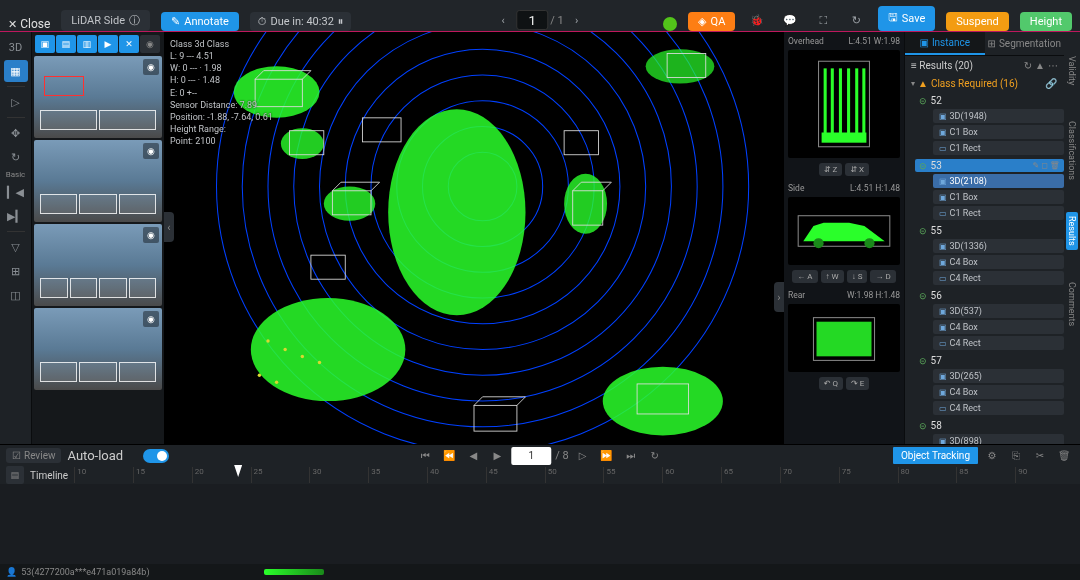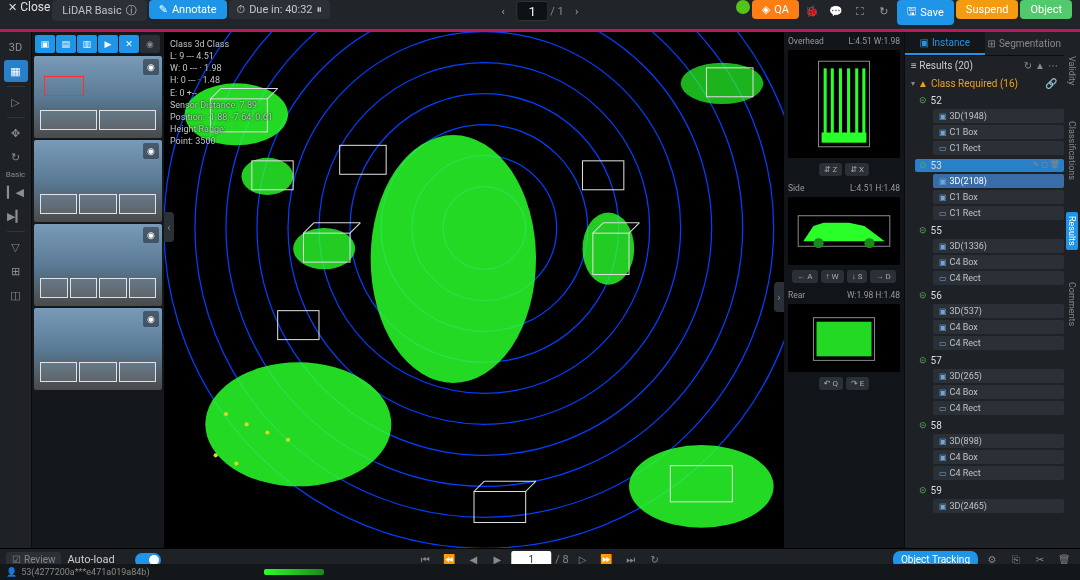--- a/index.html
+++ b/index.html
@@ -1,32 +1,32 @@
 <!DOCTYPE html>
 <html><head>
 <meta charset="utf-8">
 <style>
 *{box-sizing:border-box;margin:0;padding:0;font-family:-apple-system,BlinkMacSystemFont,'Segoe UI',Roboto,sans-serif;}
 body{width:1080px;height:580px;background:#1a1d21;color:#c5c8cc;font-size:11px;overflow:hidden;position:relative;}
-.topbar{height:32px;background:#212529;display:flex;align-items:flex-start;padding:0 8px;gap:2px;border-bottom:3px solid #be185d;}
+.topbar{height:32px;background:#212529;display:flex;align-items:flex-end;padding:0 8px;gap:11px;border-bottom:1px solid #be185d;}
 .close-btn{display:flex;align-items:center;gap:3px;color:#e0e0e0;cursor:pointer;font-size:12px;}
 .close-btn::before{content:"✕";font-size:11px;}
 .pill{padding:3px 10px;border-radius:4px;background:#2b3036;color:#c0c3c7;font-size:11px;display:flex;align-items:center;gap:4px;cursor:pointer;}
 .pill.blue{background:#1f95e8;color:#fff;}
 .pill.orange{background:#f39c12;color:#fff;}
 .pill.green{background:#52c96c;color:#fff;}
 .pill.bright-orange{background:#fd7e14;color:#fff;}
 .clock{background:#2b3036;padding:3px 8px;border-radius:4px;display:flex;align-items:center;gap:4px;}
 .spacer{flex:1;}
 .pagenav{display:flex;align-items:center;gap:2px;position:absolute;left:50%;transform:translateX(-50%);}
 .page-input{width:32px;height:20px;background:#0f1214;border:1px solid #333;color:#eee;text-align:center;border-radius:3px;}
 .icon-btn{width:22px;height:22px;display:flex;align-items:center;justify-content:center;color:#a0a5aa;cursor:pointer;border-radius:3px;}
 .green-dot{width:14px;height:14px;background:#52c41a;border-radius:50%;}
 
-.main{display:flex;height:516px;}
+.main{display:flex;height:412px;}
 .toolrail{width:32px;background:#1e2226;display:flex;flex-direction:column;align-items:center;padding:4px 0;gap:2px;border-right:1px solid #0a0c0e;}
 .rail-btn{width:24px;height:22px;display:flex;align-items:center;justify-content:center;color:#8a8f94;cursor:pointer;border-radius:3px;font-size:11px;}
 .rail-btn.active{background:#2a7fc9;color:#fff;}
 .rail-separator{width:18px;height:1px;background:#333;margin:2px 0;}
 .rail-label{font-size:8px;color:#888;}
 
 .thumbcol{width:132px;background:#15181b;padding:2px;display:flex;flex-direction:column;gap:2px;position:relative;}
 .thumb-toolbar{display:flex;gap:1px;padding:1px;}
 .thumb-tb-btn{width:20px;height:18px;background:#1f95e8;border-radius:2px;display:flex;align-items:center;justify-content:center;font-size:9px;color:#fff;cursor:pointer;}
 .thumb-tb-btn.dark{background:#2b3036;color:#888;}
@@ -57,39 +57,39 @@
 .res-tab{flex:1;display:flex;align-items:center;justify-content:center;gap:3px;color:#888;cursor:pointer;font-size:10px;}
 .res-tab.active{background:#141719;color:#1f95e8;border-bottom:2px solid #1f95e8;}
 .res-header{display:flex;align-items:center;justify-content:space-between;padding:4px 6px;color:#ccc;}
 .res-header-icons{display:flex;gap:3px;color:#888;}
 .res-header-icons span{cursor:pointer;font-size:10px;}
 .res-group{padding:3px 6px;display:flex;align-items:center;gap:3px;color:#f0a020;font-size:10px;cursor:pointer;}
 .res-group::before{content:"▾";color:#888;font-size:8px;}
 .res-group .warn-icon{color:#f0a020;}
 .res-list{overflow-y:auto;flex:1;}
 .res-item{padding:2px 0 2px 14px;}
-.res-item-head{display:flex;gap:4px;color:#ddd;padding:1px 0;cursor:pointer;}
+.res-item-head{display:flex;align-items:center;gap:4px;color:#ddd;padding:1px 0;cursor:pointer;}
 .res-item-head::before{content:"⊝";color:#5aa85a;font-size:9px;}
 .res-item-head.selected{background:#2a7fc9;border-radius:2px;padding-left:4px;margin-left:-4px;}
 .res-item-head .mini-icons{margin-left:auto;display:flex;gap:2px;color:#888;font-size:8px;padding-right:4px;}
 .res-sub{margin-left:14px;padding:2px 6px;background:#2b3036;border-radius:2px;margin-top:2px;color:#bfc3c8;font-size:9px;display:flex;align-items:center;gap:3px;cursor:pointer;}
 .res-sub.highlight{background:#3a6da8;color:#fff;}
 .res-sub::before{content:"▣";font-size:8px;color:#6fa8dc;}
 .res-sub.rect::before{content:"▭";}
 
 .bottombar{height:40px;background:#1e2226;display:flex;flex-direction:column;border-top:1px solid #000;}
 .transport{height:22px;display:flex;align-items:center;padding:0 6px;gap:6px;}
 .review-chip{padding:2px 6px;background:#2b3036;border-radius:3px;font-size:10px;color:#888;display:flex;align-items:center;gap:3px;}
-.autoload{display:flex;align-items:flex-start;gap:20px;font-size:11px;color:#ccc;}
+.autoload{display:flex;align-items:flex-end;gap:20px;font-size:13px;color:#ccc;}
 .toggle{width:26px;height:14px;background:#1f95e8;border-radius:7px;position:relative;cursor:pointer;}
 .toggle::after{content:"";position:absolute;right:2px;top:2px;width:10px;height:10px;background:#fff;border-radius:50%;}
 .transport-center{position:absolute;left:50%;transform:translateX(-50%);display:flex;align-items:center;gap:4px;}
 .tbtn{width:20px;height:18px;display:flex;align-items:center;justify-content:center;color:#888;cursor:pointer;font-size:10px;}
 .frame-field{width:40px;height:18px;background:#fff;border:none;text-align:center;border-radius:2px;font-size:10px;color:#333;}
-.object-tracking{background:#1f95e8;color:#fff;padding:3px 8px;border-radius:7px;font-size:10px;cursor:pointer;}
+.object-tracking{background:#1f95e8;color:#fff;padding:3px 8px;border-radius:1px;font-size:10px;cursor:pointer;}
 .transport-right{margin-left:auto;display:flex;align-items:center;gap:4px;}
 
 .timeline{flex:1;display:flex;align-items:center;padding:0 6px;gap:6px;position:relative;}
 .tl-icon{width:18px;height:18px;background:#2b3036;border-radius:2px;display:flex;align-items:center;justify-content:center;color:#888;cursor:pointer;font-size:9px;}
 .tl-label{font-size:10px;color:#ccc;}
 .tl-track{flex:1;height:16px;position:relative;}
 .tl-ticks{position:absolute;inset:0;display:flex;}
 .tl-tick{flex:1;border-left:1px solid #333;font-size:8px;color:#666;padding-left:2px;}
 .tl-cursor{position:absolute;top:-2px;left:16%;width:8px;height:12px;background:#fff;clip-path:polygon(50% 100%,0 0,100% 0);}
 
@@ -101,41 +101,41 @@
 .box3d{fill:none;stroke:#ddd;stroke-width:1;}
 </style>
 </head>
 <body>
 
 <div class="topbar">
   <div class="close-btn">
       <span>Close</span>
     </div>
   <div class="pill">
-      <span>LiDAR Basic</span>
+      <span>LiDAR Side</span>
       <span>ⓘ</span>
     </div>
   <div class="pill blue">✎ <span>Annotate</span></div>
   <div class="clock">⏱ <span>Due in: 40:32</span> <span style="cursor:pointer;">⏸</span></div>
   <div class="pagenav">
     <div class="icon-btn">‹</div>
     <input class="page-input" value="1" style="">
     <span style="color:#888;">/ 1</span>
     <div class="icon-btn">›</div>
   </div>
   <div class="spacer"></div>
   <div class="green-dot"></div>
   <div class="pill bright-orange">◈ <span>QA</span></div>
   <div class="icon-btn">🐞</div>
   <div class="icon-btn">💬</div>
   <div class="icon-btn">⛶</div>
   <div class="icon-btn">↻</div>
   <div class="pill blue">🖫 <span>Save</span></div>
   <div class="pill orange">Suspend</div>
-  <div class="pill green">Object</div>
+  <div class="pill green">Height</div>
 </div>
 
 <div class="main">
   <div class="toolrail">
     <div class="rail-btn">3D</div>
     <div class="rail-btn active">▦</div>
     <div class="rail-separator"></div>
     <div class="rail-btn">▷</div>
     <div class="rail-separator"></div>
     <div class="rail-btn">✥</div>
@@ -196,21 +196,21 @@
   <div class="viewport">
     <div class="info-overlay">
       <div>Class    3d Class</div>
       <div>L:   9 --- 4.51</div>
       <div>W:  0 --- · 1.98</div>
       <div>H:   0 --- · 1.48</div>
       <div>E:   0 +--</div>
       <div>Sensor Distance:   7.89</div>
       <div>Position:  -1.88, -7.64, 0.61</div>
       <div>Height Range:</div>
-      <div>Point:   3500</div>
+      <div>Point:   2100</div>
     </div>
     <div class="collapse-handle">‹</div>
     <div class="collapse-handle right" style="top:250px;">›</div>
     <svg class="pointcloud" viewBox="0 0 600 480">
       <g transform="translate(310,180)">
         <circle class="ring" r="40"></circle>
           <circle class="ring" r="70"></circle>
           <circle class="ring" r="100"></circle>
           <circle class="ring" r="130"></circle>
           <circle class="ring" r="160"></circle>

